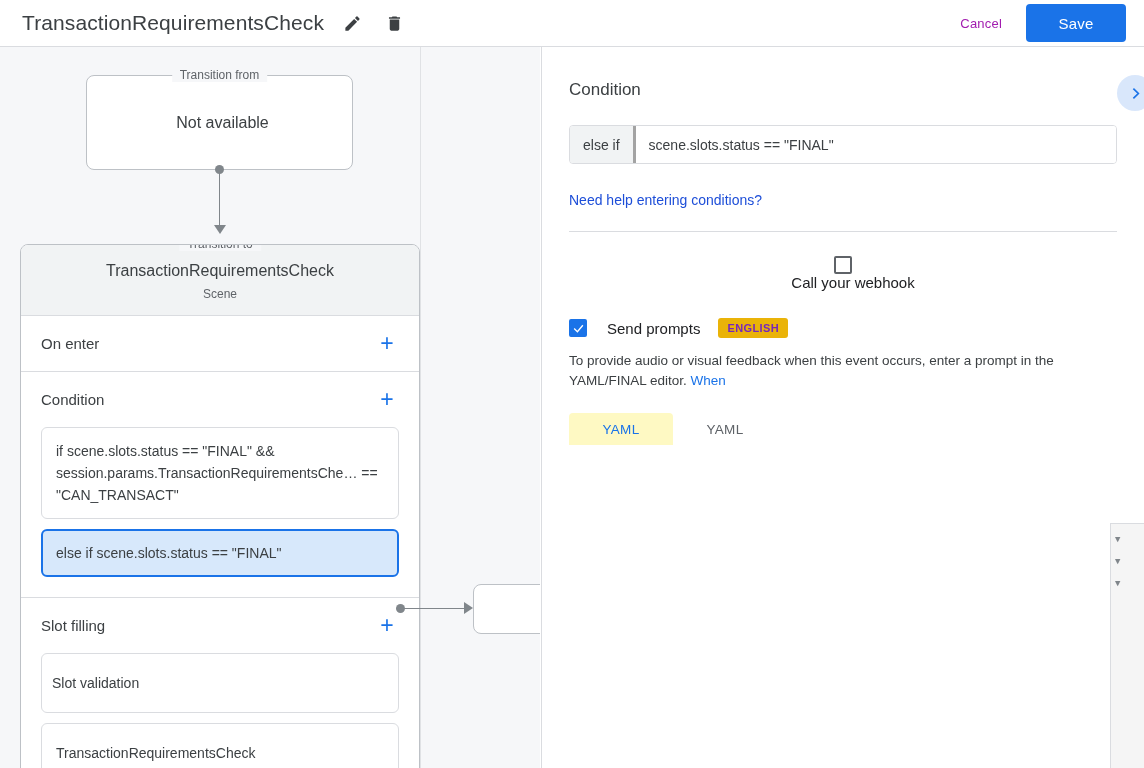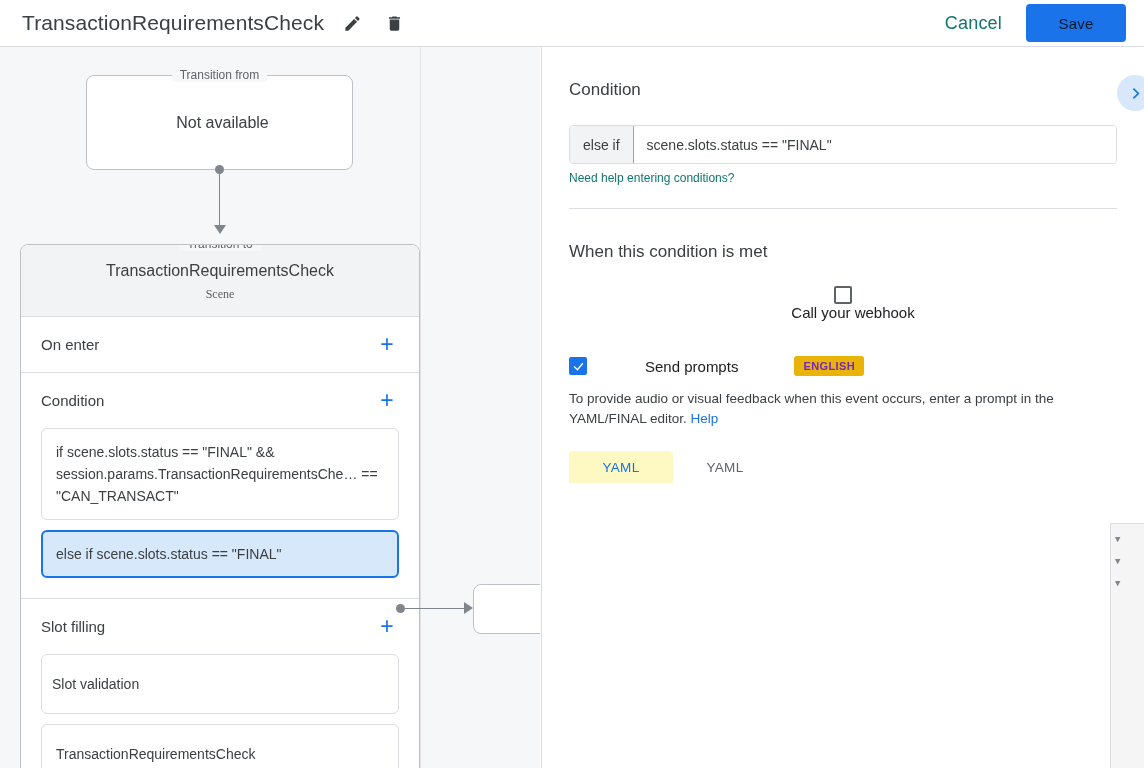--- a/index.html
+++ b/index.html
@@ -23,27 +23,27 @@
     white-space: nowrap;
   }
   .icon-btn {
     width: 28px; height: 28px; margin-left: 14px;
     display: flex; align-items: center; justify-content: center;
     border-radius: 50%; cursor: pointer; background: transparent;
   }
   .icon-btn svg { fill: #3c4043; display: block; }
   .topbar-spacer { flex: 1; }
   .cancel-btn {
-    font-size: 18px; color: #0f766e; font-weight: 500; cursor: pointer;
+    font-size: 13px; color: #a21caf; font-weight: 500; cursor: pointer;
     letter-spacing: .2px; padding: 8px 10px; background: none; border: none;
     font-family: inherit;
   }
   .save-btn {
     margin-left: 14px; margin-right: 18px;
-    background: #1a73e8; color: #0f172a; border: none; border-radius: 4px;
+    background: #1a73e8; color: #ffffff; border: none; border-radius: 4px;
     height: 38px; min-width: 100px; font-size: 15px; font-weight: 500;
     letter-spacing: .2px; cursor: pointer; font-family: inherit;
   }
 
   
   .canvas {
     position: absolute; left: 0; top: 47px; width: 540px; height: 721px;
     background: #f6f7f9; overflow: hidden;
   }
   .canvas-divider {
@@ -91,21 +91,21 @@
   }
   #transition-to .legend2 {
     position: absolute; top: -8px; left: 50%; transform: translateX(-50%);
     background: #f6f7f9; padding: 0 8px; font-size: 12px; color: #5f6368;
   }
   .tt-head {
     background: #f1f3f4; padding: 17px 10px 14px; text-align: center;
     border-bottom: 1px solid #dadce0;
   }
   .tt-title { font-size: 16px; color: #3c4043; }
-  .tt-sub { font-size: 12px; color: #5f6368; margin-top: 7px; font-family: Liberation Serif, serif; }
+  .tt-sub { font-size: 12px; color: #5f6368; margin-top: 7px; }
 
   .section {
     border-bottom: 1px solid #dadce0; background: #fff;
     padding: 0 20px 0 20px;
   }
   .section:last-child { border-bottom: none; }
   .section-head {
     height: 55px; display: flex; align-items: center; justify-content: space-between;
   }
   .section-title { font-size: 15px; color: #3c4043; }
@@ -160,31 +160,31 @@
     background: #d9e7fb; border-radius: 18px; display: flex;
     align-items: center; justify-content: center; cursor: pointer;
   }
   .collapse-pill svg { fill: none; stroke: #1a73e8; stroke-width: 2.4; }
 
   .cond-row {
     display: flex; margin-top: 25px; border: 1px solid #dadce0;
     border-radius: 4px; height: 39px; overflow: hidden;
   }
   .cond-prefix {
-    background: #f1f3f4; border-right: 1px solid #a3a3a3;
+    background: #f1f3f4; border-right: 3px solid #a3a3a3;
     display: flex; align-items: center; padding: 16px 13px;
     font-size: 14px; color: #3c4043;
   }
   .cond-value {
     flex: 1; display: flex; align-items: center; padding: 0 13px;
     font-size: 14px; color: #3c4043; background: #fff;
   }
   .help-link {
-    display: inline-block; margin-top: 7px; font-size: 12px;
-    color: #0f766e; cursor: pointer; text-decoration: none;
+    display: inline-block; margin-top: 28px; font-size: 14px;
+    color: #1d4ed8; cursor: pointer; text-decoration: none;
   }
 
   .cb-row { display: flex; align-items: center; margin-top: 19px; }
   .cb {
     width: 18px; height: 18px; border: 2px solid #5f6368; border-radius: 2px;
     cursor: pointer; flex: none; background: #fff;
   }
   .cb.checked {
     background: #1a73e8; border-color: #1a73e8;
     display: flex; align-items: center; justify-content: center;
@@ -327,39 +327,38 @@
       <div class="cond-row">
         <div class="cond-prefix">else if</div>
         <div class="cond-value">scene.slots.status == "FINAL"</div>
       </div>
 
       <a class="help-link">Need help entering conditions?</a>
       <div class="panel-divider"></div>
     </div>
 
     <div class="panel-sec">
-      <div class="panel-h">When this condition is met</div>
 
       <div class="cb-row" style="margin-top:24px;flex-direction:column;">
         <div class="cb"></div>
         <span class="cb-label">Call your webhook</span>
       </div>
 
-      <div class="cb-row" style="margin-top:35px;gap:38px;">
+      <div class="cb-row" style="margin-top:27px;">
         <div class="cb checked">
           <svg width="13" height="13" viewBox="0 0 24 24">
             <polyline points="4,12 10,18 20,6"></polyline>
           </svg>
         </div>
         <span class="cb-label">Send prompts</span>
         <span class="lang-badge">ENGLISH</span>
       </div>
 
       <div class="hint">
-        <span>To provide audio or visual feedback when this event occurs, enter a prompt in the YAML/FINAL editor. </span><a>Help</a>
+        <span>To provide audio or visual feedback when this event occurs, enter a prompt in the YAML/FINAL editor. </span><a>When</a>
       </div>
 
       <div class="tabs">
         <div class="tab active">YAML</div>
         <div class="tab">YAML</div>
       </div>
     </div>
 
     <div class="editor">
       <div class="gutter">

